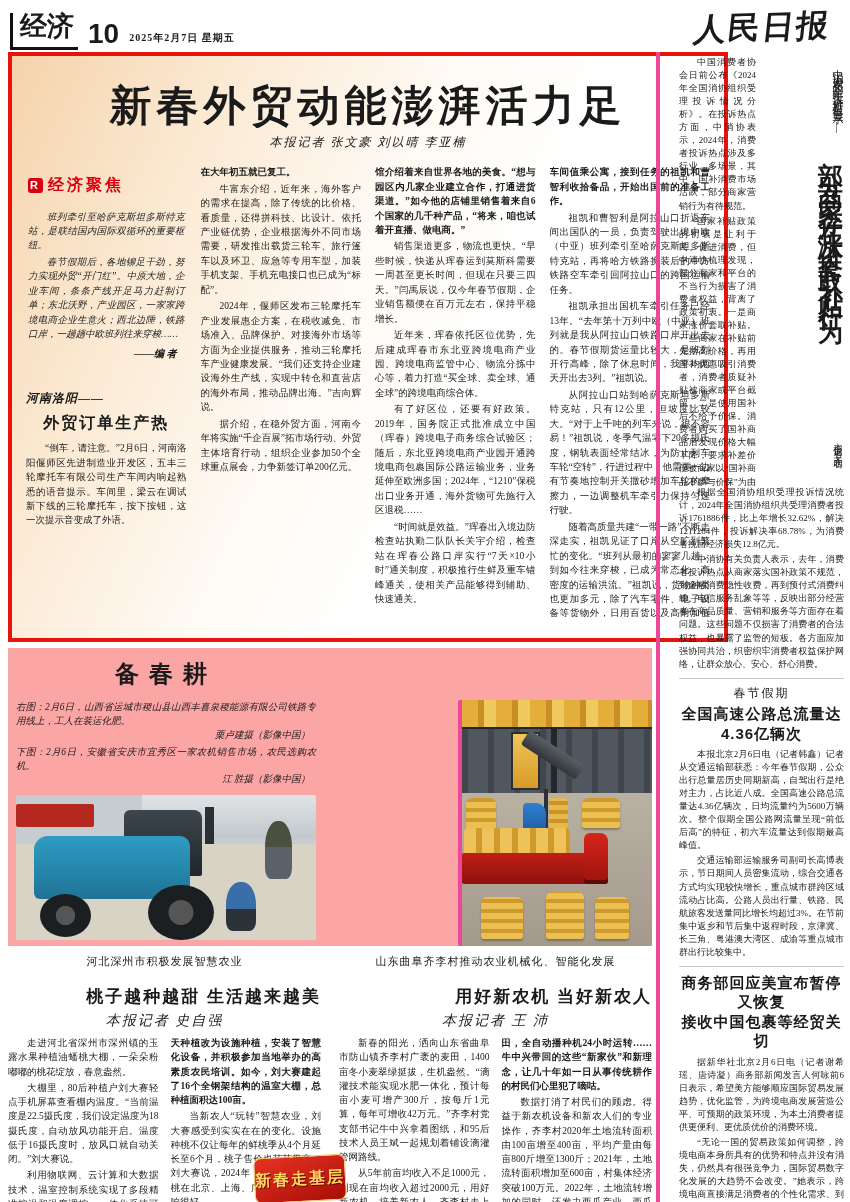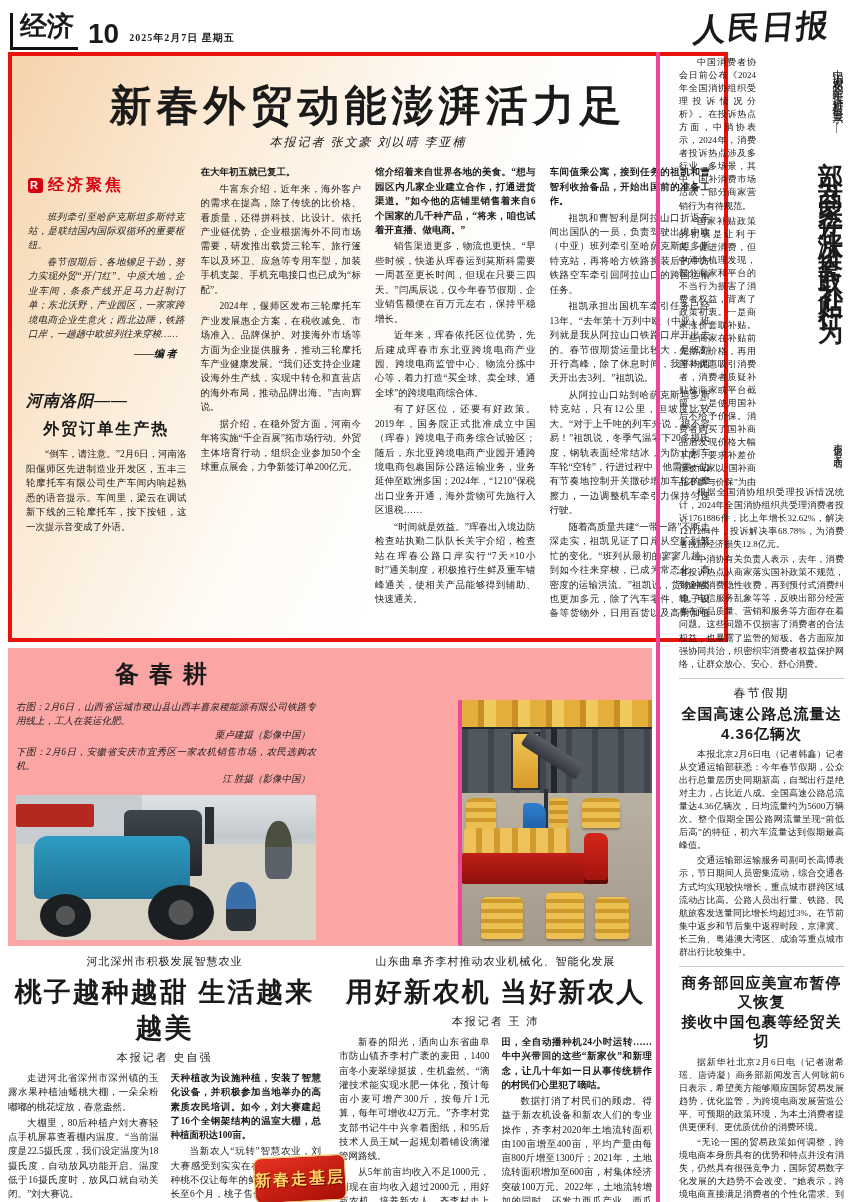--- a/index.html
+++ b/index.html
@@ -27,21 +27,21 @@
   .col p,.rail p,.bcol p{margin:0 0 2px;text-indent:2em;}
   p.frag{text-indent:0 !important;font-weight:bold;}
   .focus-box{padding:2px 2px 6px;}
   .focus-title{display:flex;align-items:center;gap:5px;color:#d6000f;
                font-family:"Liberation Sans",sans-serif;font-weight:bold;font-size:16px;letter-spacing:3px;margin:6px 0 12px;}
   .focus-icon{display:inline-block;width:15px;height:15px;background:#d6000f;color:#fff;border-radius:3px;
               font:bold 11px/15px "Liberation Sans",sans-serif;text-align:center;flex:0 0 auto;}
   .focus-box p{font-style:italic;color:#222;}
   .sign{text-align:right;font-style:italic;font-weight:bold;font-size:10px;margin:4px 8px 12px 0;}
   .sec-head{margin:10px 0 6px;}
-  .place{font-style:italic;font-weight:bold;font-size:16px;letter-spacing:1px;}
+  .place{font-style:italic;font-weight:bold;font-size:12px;letter-spacing:1px;}
   .sec-title{text-align:center;font-family:"Liberation Sans",sans-serif;font-weight:bold;font-size:16px;
              letter-spacing:2px;margin-top:4px;}
   
   .photo-strip{position:absolute;left:8px;top:648px;width:644px;height:298px;box-sizing:border-box;
                background:#fca5a5;display:flex;gap:10px;padding:6px 8px;}
   .strip-left{width:300px;display:flex;flex-direction:column;flex:0 0 auto;}
   .strip-title{text-align:center;font-weight:bold;font-size:24px;letter-spacing:10px;margin:4px 0 10px;}
   .cap{font-size:9.5px;font-style:italic;line-height:1.5;margin:0;text-align:justify;}
   .credit{text-align:right;font-size:9.5px;font-style:italic;margin:0 6px 3px 0;}
   .photo{position:relative;overflow:hidden;border-radius:2px;}
@@ -72,23 +72,23 @@
   .r-stack{background:repeating-linear-gradient(0deg,#ecbf52 0 6px,#cf9a2c 6px 10px);border-radius:6px 6px 3px 3px;box-shadow:0 2px 2px rgba(60,40,0,.35);}
   .rs1{left:2%;top:40%;width:16%;height:16%;}
   .rs2{left:63%;top:40%;width:20%;height:12%;}
   .rs3{left:10%;top:80%;width:22%;height:17%;}
   .rs4{left:44%;top:78%;width:20%;height:19%;}
   .rs5{left:70%;top:80%;width:18%;height:17%;}
   
   .bottom{position:absolute;left:8px;top:952px;width:644px;height:250px;display:flex;gap:18px;}
   .bot-art{flex:1;overflow:hidden;}
   .kicker{text-align:center;font-size:11px;letter-spacing:1px;margin:2px 0 3px;}
-  .bot-headline{text-align:center;font-family:"Liberation Sans",sans-serif;font-weight:bold;font-size:27px;
-                letter-spacing:2px;margin:5px 0 4px;}
-  .bot-byline{text-align:center;font-size:11px;margin-bottom:6px;letter-spacing:2px;}
+  .bot-headline{text-align:right;font-family:"Liberation Sans",sans-serif;font-weight:bold;font-size:17px;
+                letter-spacing:2px;margin:16px 0 4px;}
+  .bot-byline{text-align:center;font-style:italic;font-size:14px;margin-bottom:6px;letter-spacing:2px;}
   .bcols{display:flex;gap:12px;overflow:hidden;}
   .bcol{flex:1;font-size:9.5px;line-height:1.5;text-align:justify;overflow:hidden;}
   .badge{position:absolute;left:246px;top:204px;width:90px;height:44px;
          background:linear-gradient(160deg,#e73322,#a80d07);border:1px solid #f2c75f;border-radius:8px;
          color:#ffd663;display:flex;align-items:center;justify-content:center;
          font-family:"Liberation Sans",sans-serif;font-weight:bold;font-size:16px;letter-spacing:2px;
          transform:rotate(-3deg);text-shadow:1px 1px 0 #6e0500;}
   
   .rail{position:absolute;right:0;top:52px;width:194px;bottom:0;box-sizing:border-box;
         border-left:4px solid #ec4899;padding:4px 6px 4px 19px;font-size:9px;line-height:1.45;text-align:justify;overflow:hidden;}

